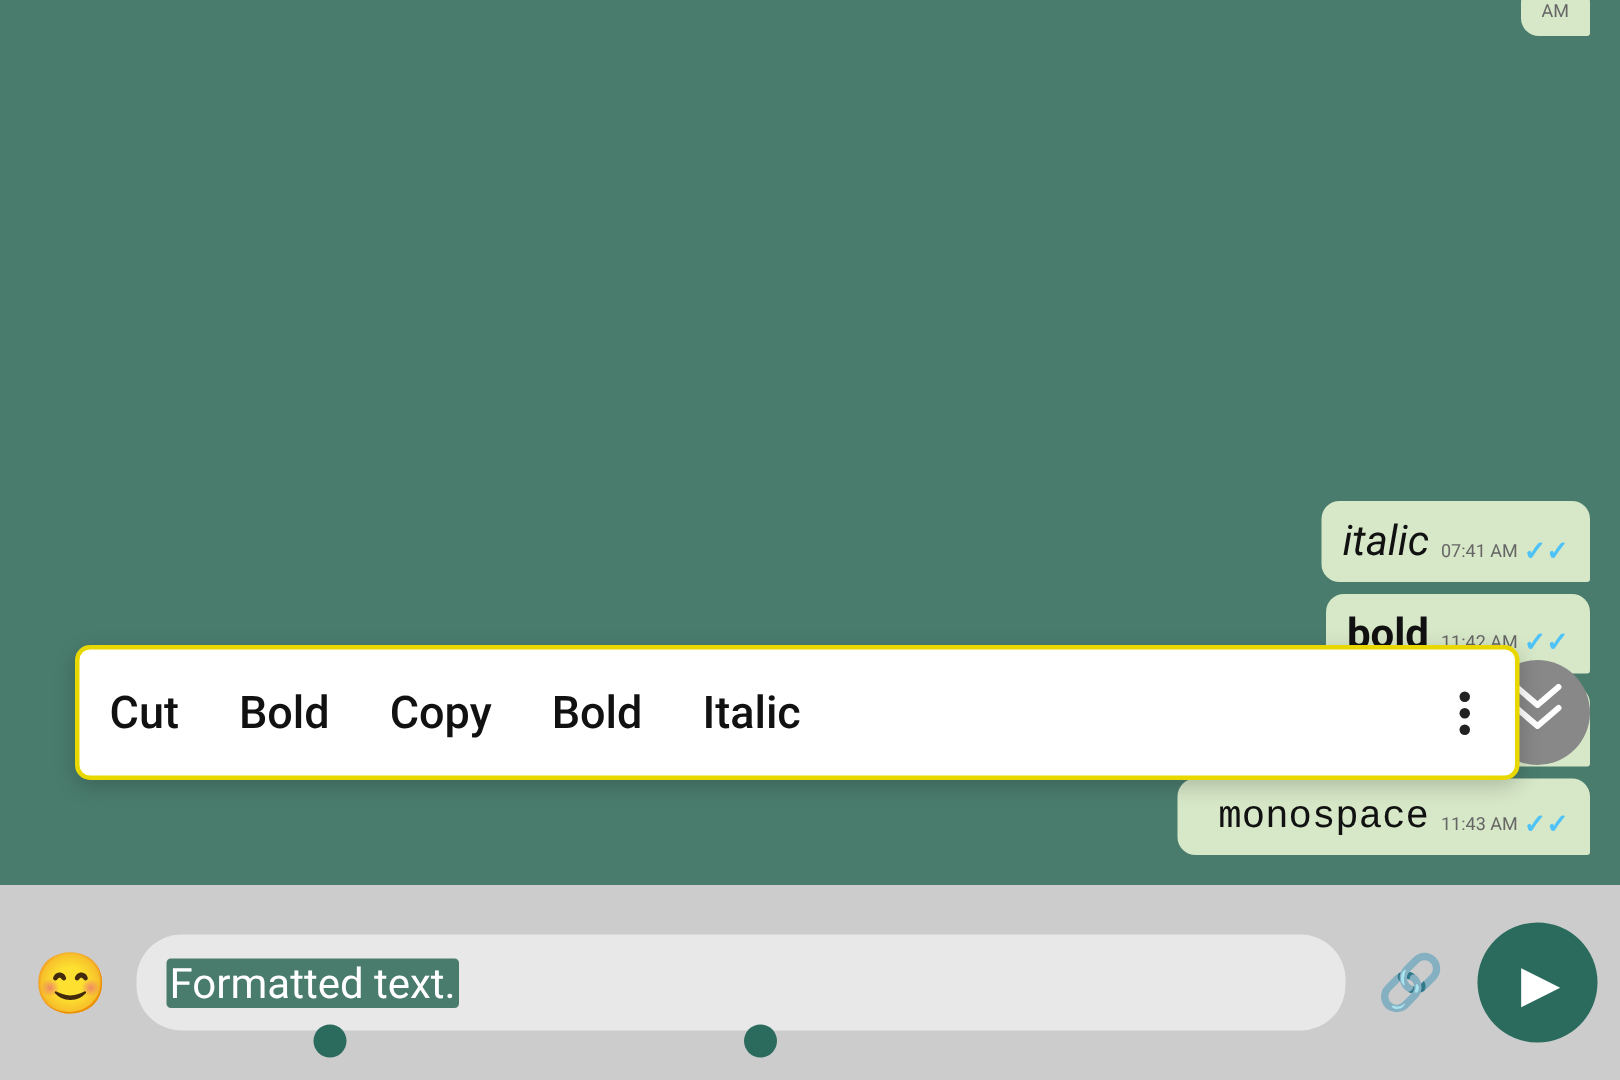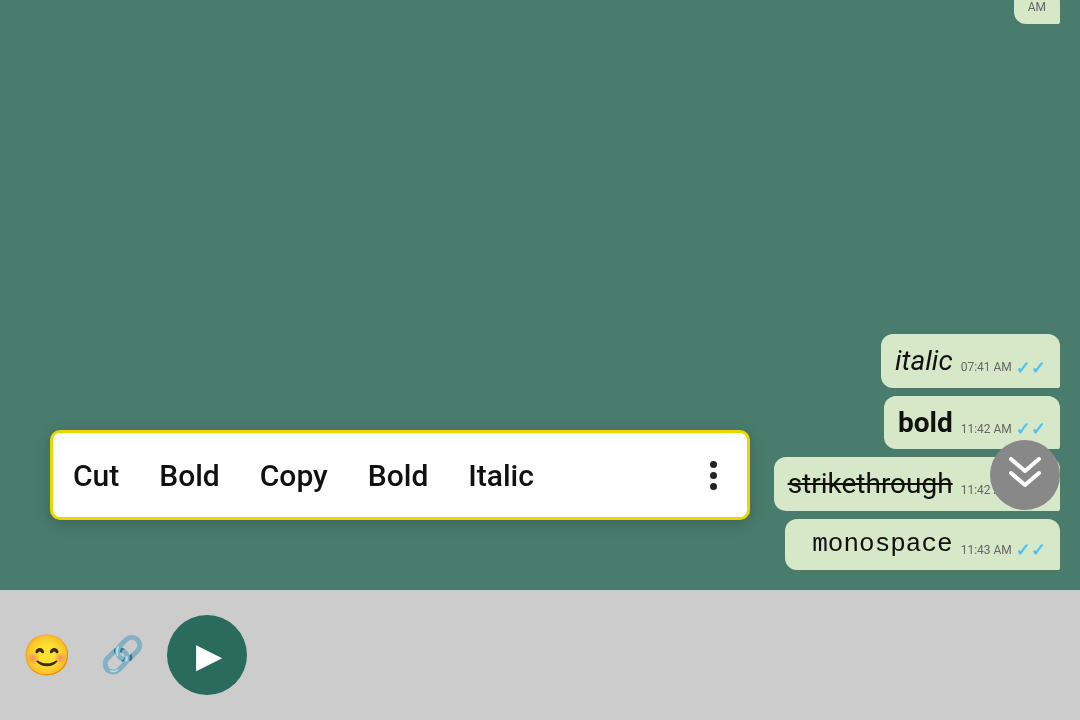--- a/index.html
+++ b/index.html
@@ -99,21 +99,21 @@
       position: absolute;
       top: -10px;
       right: 20px;
     }
 
     
     .context-menu {
       position: absolute;
       top: 430px;
       left: 50px;
-      width: 700px;
+      width: 963px;
       background: white;
       border-radius: 10px;
       border: 3px solid #e8d800;
       padding: 0 20px;
       height: 90px;
       display: flex;
       align-items: center;
       justify-content: space-between;
       z-index: 10;
       box-shadow: 0 4px 15px rgba(0,0,0,0.2);
@@ -345,20 +345,28 @@
       <div class="dot"></div>
       <div class="dot"></div>
     </div>
   </div>
 
   <div class="input-bar">
     <button class="emoji-btn">
       <span>😊</span>
     </button>
 
+    <div class="input-field-container">
+      <div class="input-text-selected">
+        <span class="selected">Formatted text.</span>
+      </div>
+
+      <div class="handle-left"></div>
+      <div class="handle-right"></div>
+    </div>
 
     <button class="attachment-btn">
       <span style="font-size:36px; color:#666;">🔗</span>
     </button>
 
     <button class="send-btn">
       <span class="send-icon">▶</span>
     </button>
   </div>
 

